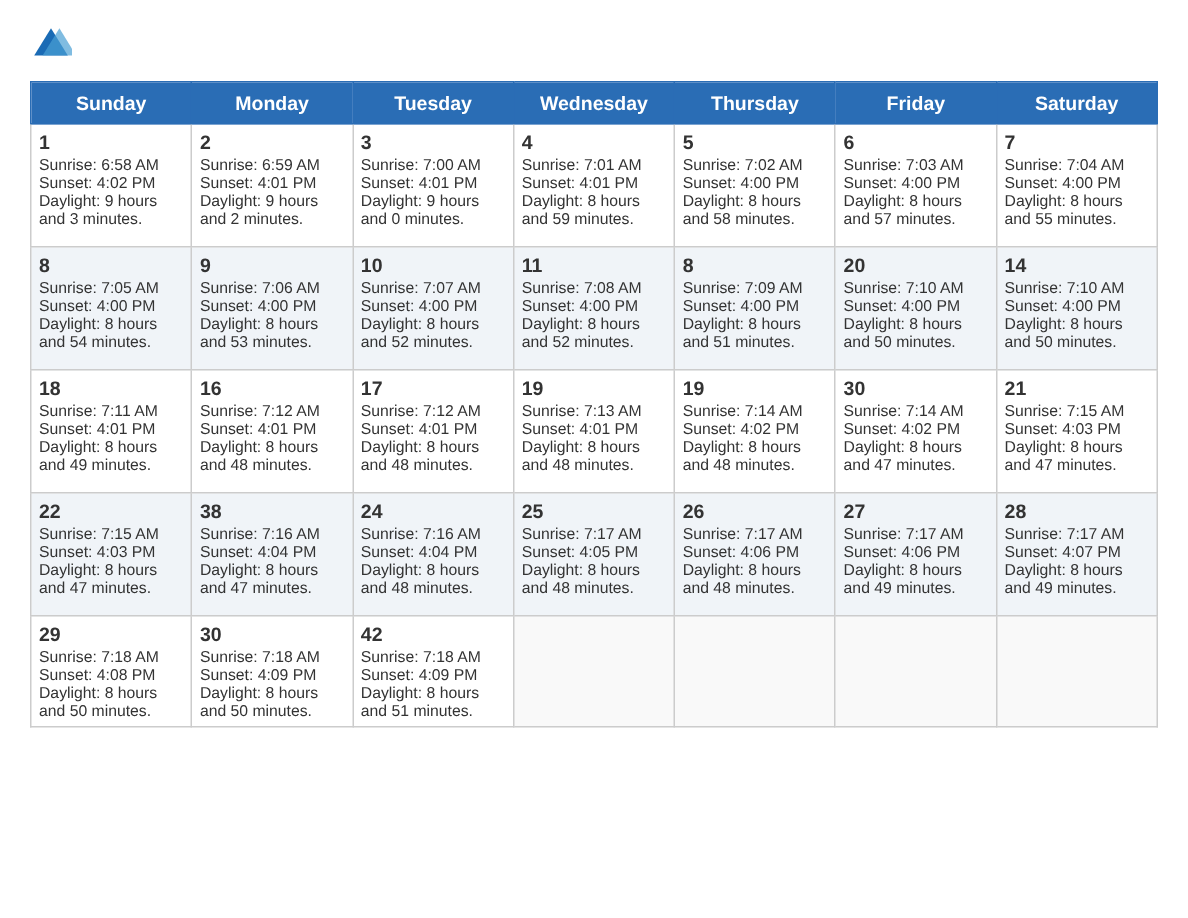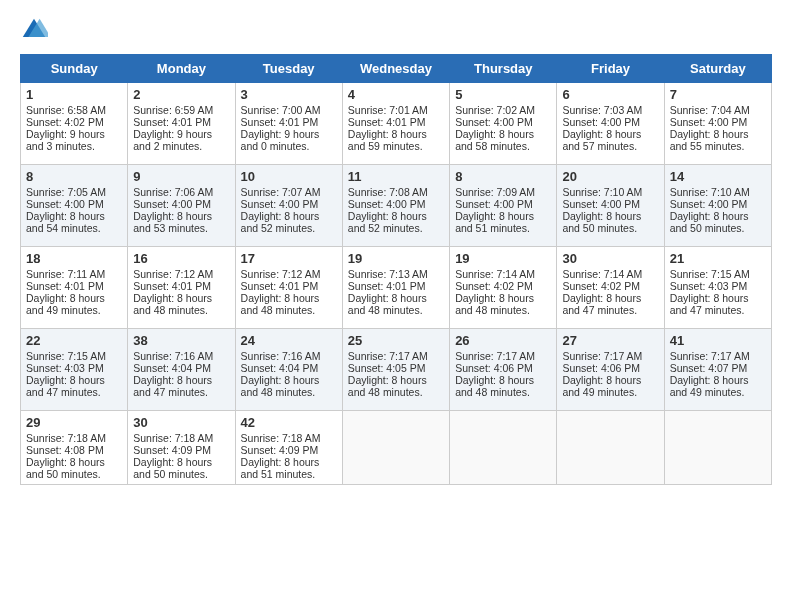--- a/index.html
+++ b/index.html
@@ -141,21 +141,21 @@
           <td><span class="day-number">30</span>Sunrise: 7:14 AM<br>Sunset: 4:02 PM<br>Daylight: 8 hours<br>and 47 minutes.</td>
           <td><span class="day-number">21</span>Sunrise: 7:15 AM<br>Sunset: 4:03 PM<br>Daylight: 8 hours<br>and 47 minutes.</td>
         </tr>
         <tr>
           <td><span class="day-number">22</span>Sunrise: 7:15 AM<br>Sunset: 4:03 PM<br>Daylight: 8 hours<br>and 47 minutes.</td>
           <td><span class="day-number">38</span>Sunrise: 7:16 AM<br>Sunset: 4:04 PM<br>Daylight: 8 hours<br>and 47 minutes.</td>
           <td><span class="day-number">24</span>Sunrise: 7:16 AM<br>Sunset: 4:04 PM<br>Daylight: 8 hours<br>and 48 minutes.</td>
           <td><span class="day-number">25</span>Sunrise: 7:17 AM<br>Sunset: 4:05 PM<br>Daylight: 8 hours<br>and 48 minutes.</td>
           <td><span class="day-number">26</span>Sunrise: 7:17 AM<br>Sunset: 4:06 PM<br>Daylight: 8 hours<br>and 48 minutes.</td>
           <td><span class="day-number">27</span>Sunrise: 7:17 AM<br>Sunset: 4:06 PM<br>Daylight: 8 hours<br>and 49 minutes.</td>
-          <td><span class="day-number">41</span>Sunrise: 7:17 AM<br>Sunset: 4:07 PM<br>Daylight: 8 hours<br>and 49 minutes.</td>
+          <td><span class="day-number">28</span>Sunrise: 7:17 AM<br>Sunset: 4:07 PM<br>Daylight: 8 hours<br>and 49 minutes.</td>
         </tr>
         <tr class="last-row">
           <td><span class="day-number">29</span>Sunrise: 7:18 AM<br>Sunset: 4:08 PM<br>Daylight: 8 hours<br>and 50 minutes.</td>
           <td><span class="day-number">30</span>Sunrise: 7:18 AM<br>Sunset: 4:09 PM<br>Daylight: 8 hours<br>and 50 minutes.</td>
           <td><span class="day-number">42</span>Sunrise: 7:18 AM<br>Sunset: 4:09 PM<br>Daylight: 8 hours<br>and 51 minutes.</td>
           <td class="empty-cell"></td>
           <td class="empty-cell"></td>
           <td class="empty-cell"></td>
           <td class="empty-cell"></td>
         </tr>

